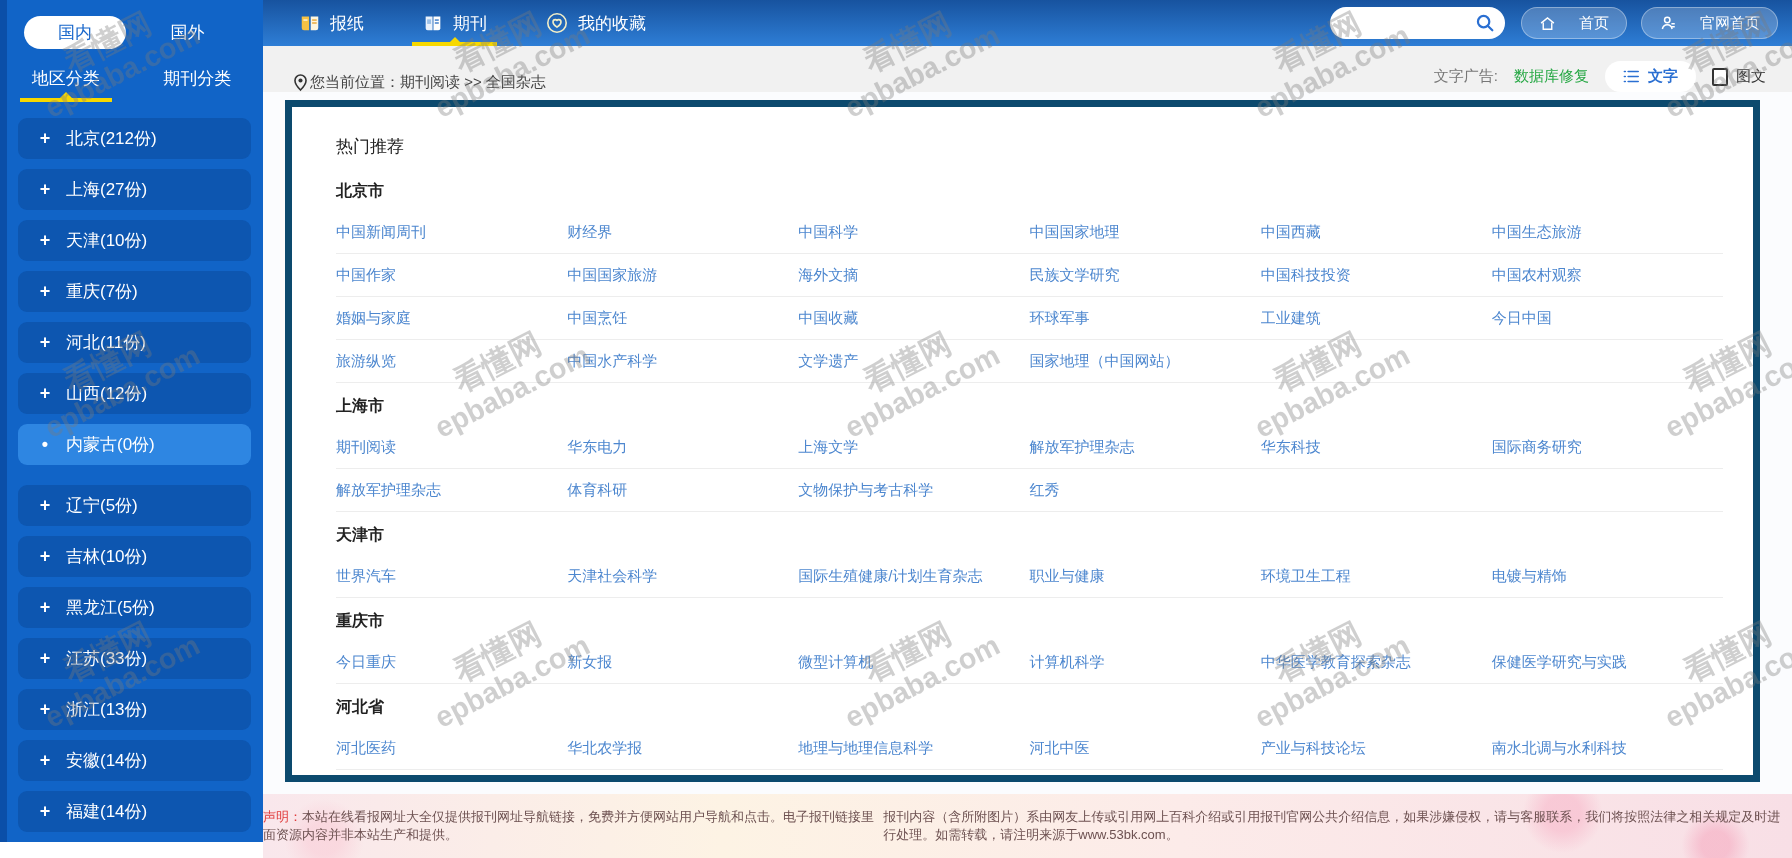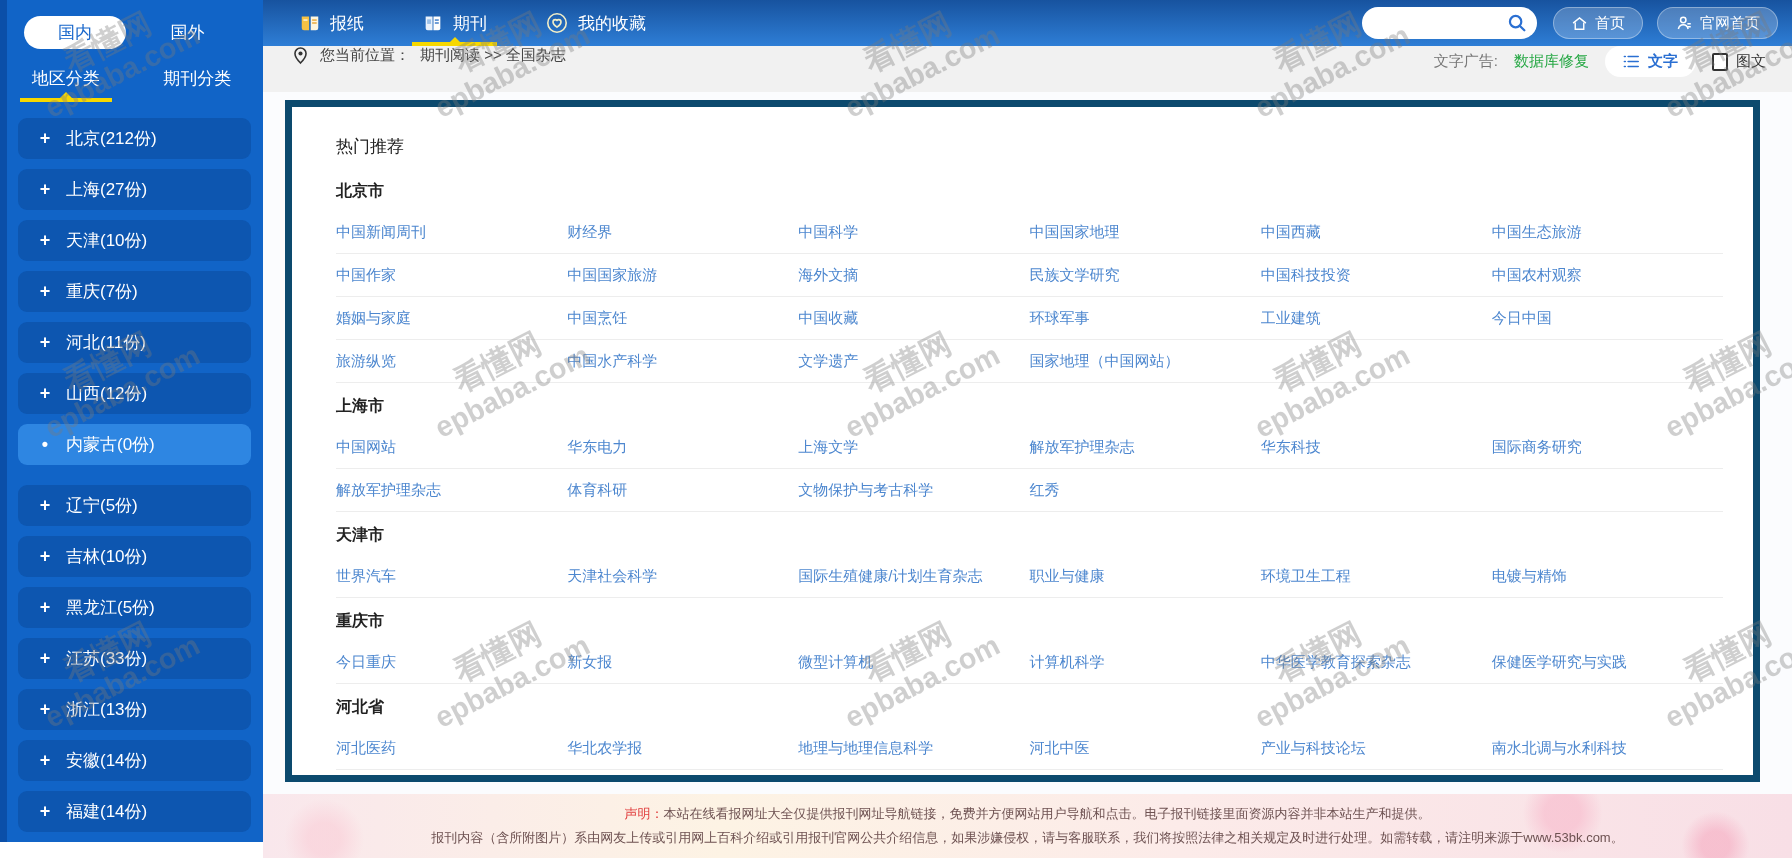--- a/index.html
+++ b/index.html
@@ -36,26 +36,26 @@
              position:relative; cursor:pointer; }
   .nav-tab.active .nav-underline { position:absolute; bottom:0; left:-2px; right:-2px; height:4px; background:#f7d800; }
   .nav-tab.active .nav-underline:before { content:""; position:absolute; left:50%; top:-5px; transform:translateX(-50%);
        border-left:5px solid transparent; border-right:5px solid transparent; border-bottom:5px solid #f7d800; }
   .nav-spacer { flex:1; }
   .search-wrap { position:relative; width:175px; height:32px; margin-right:16px; }
   .search-wrap input { width:100%; height:100%; border:none; outline:none; border-radius:16px; background:#fff;
                        padding:0 36px 0 15px; font-size:14px; color:#333; }
   .search-icon { position:absolute; right:9px; top:5px; cursor:pointer; }
   .pill-btn { height:32px; border-radius:16px; background:rgba(255,255,255,0.22); color:#fff; display:flex;
-              align-items:center; gap:7px; padding:0 17px; font-size:15px; margin-right:14px; cursor:pointer;
+              align-items:center; gap:23px; padding:0 17px; font-size:15px; margin-right:14px; cursor:pointer;
               border:1px solid rgba(255,255,255,0.35); }
 
   
-  .crumb-bar { height:46px; flex:0 0 46px; background:#f1f1f1; display:flex; align-items:flex-start;
-               font-size:15px; color:#444; padding:0 26px 0 28px; gap:10px; }
+  .crumb-bar { height:46px; flex:0 0 46px; background:#f1f1f1; display:flex; align-items:flex-end;
+               font-size:15px; color:#444; padding:0 26px 0 28px; gap:0; }
   .crumb-right { margin-left:auto; display:flex; align-items:center; gap:16px; }
   .ad-label { color:#777; }
   .ad-link { color:#27a845; cursor:pointer; text-decoration:none; }
   .view-pill { background:#fff; border-radius:17px; padding:6px 18px; color:#2a6fd2; display:flex; gap:8px;
                align-items:center; cursor:pointer; font-size:15px;font-weight:bold; }
   .view-plain { color:#333; display:flex; gap:8px; align-items:center; cursor:pointer; font-size:15px; }
   .sq-icon { width:16px; height:18px; border:2px solid #333; border-radius:2px; background:#fff; }
 
   
   .main-area { flex:1; background:#fbfcfe; position:relative; overflow:hidden; }
@@ -67,21 +67,21 @@
               border-bottom:1px solid #ededed; }
   .mag-link { color:#4d87cf; font-size:15px; text-decoration:none; white-space:nowrap; cursor:pointer; }
 
   
   .footer { height:64px; flex:0 0 64px;
             background:
               radial-gradient(circle at 85% 30%, rgba(247,180,200,0.55) 0 18px, transparent 40px),
               radial-gradient(circle at 95% 80%, rgba(244,160,185,0.5) 0 14px, transparent 34px),
               radial-gradient(circle at 4% 70%, rgba(250,205,215,0.6) 0 16px, transparent 40px),
               linear-gradient(90deg,#f9e7ec 0%,#fdf3e4 30%,#fcebe9 60%,#f8dfe6 100%);
-            display:flex; flex-direction:column; align-items:center; justify-content:center; gap:6px;
+            display:flex; flex-direction:row; align-items:center; justify-content:center; gap:6px;
             font-size:13px; color:#6d5151; }
   .notice-label { color:#e03a3a; }
 
   
   .wm-layer { position:absolute; inset:0; pointer-events:none; z-index:40; overflow:hidden; }
   .wm { position:absolute; transform:rotate(-27deg); text-align:center; color:rgba(122,122,122,0.36);
         line-height:1.05; white-space:nowrap; }
   .wm .wm1 { font-size:31px; font-weight:bold; }
   .wm .wm2 { font-size:29px; font-weight:bold; }
 
@@ -298,21 +298,21 @@
               <a class="mag-link" href="#">今日中国</a>
             </div>
             <div class="link-row">
               <a class="mag-link" href="#">旅游纵览</a>
               <a class="mag-link" href="#">中国水产科学</a>
               <a class="mag-link" href="#">文学遗产</a>
               <a class="mag-link" href="#">国家地理（中国网站）</a>
             </div>
             <div class="section-name">上海市</div>
             <div class="link-row">
-              <a class="mag-link" href="#">中国网站</a>
+              <a class="mag-link" href="#">期刊阅读</a>
               <a class="mag-link" href="#">华东电力</a>
               <a class="mag-link" href="#">上海文学</a>
               <a class="mag-link" href="#">解放军护理杂志</a>
               <a class="mag-link" href="#">华东科技</a>
               <a class="mag-link" href="#">国际商务研究</a>
             </div>
             <div class="link-row">
               <a class="mag-link" href="#">解放军护理杂志</a>
               <a class="mag-link" href="#">体育科研</a>
               <a class="mag-link" href="#">文物保护与考古科学</a>

